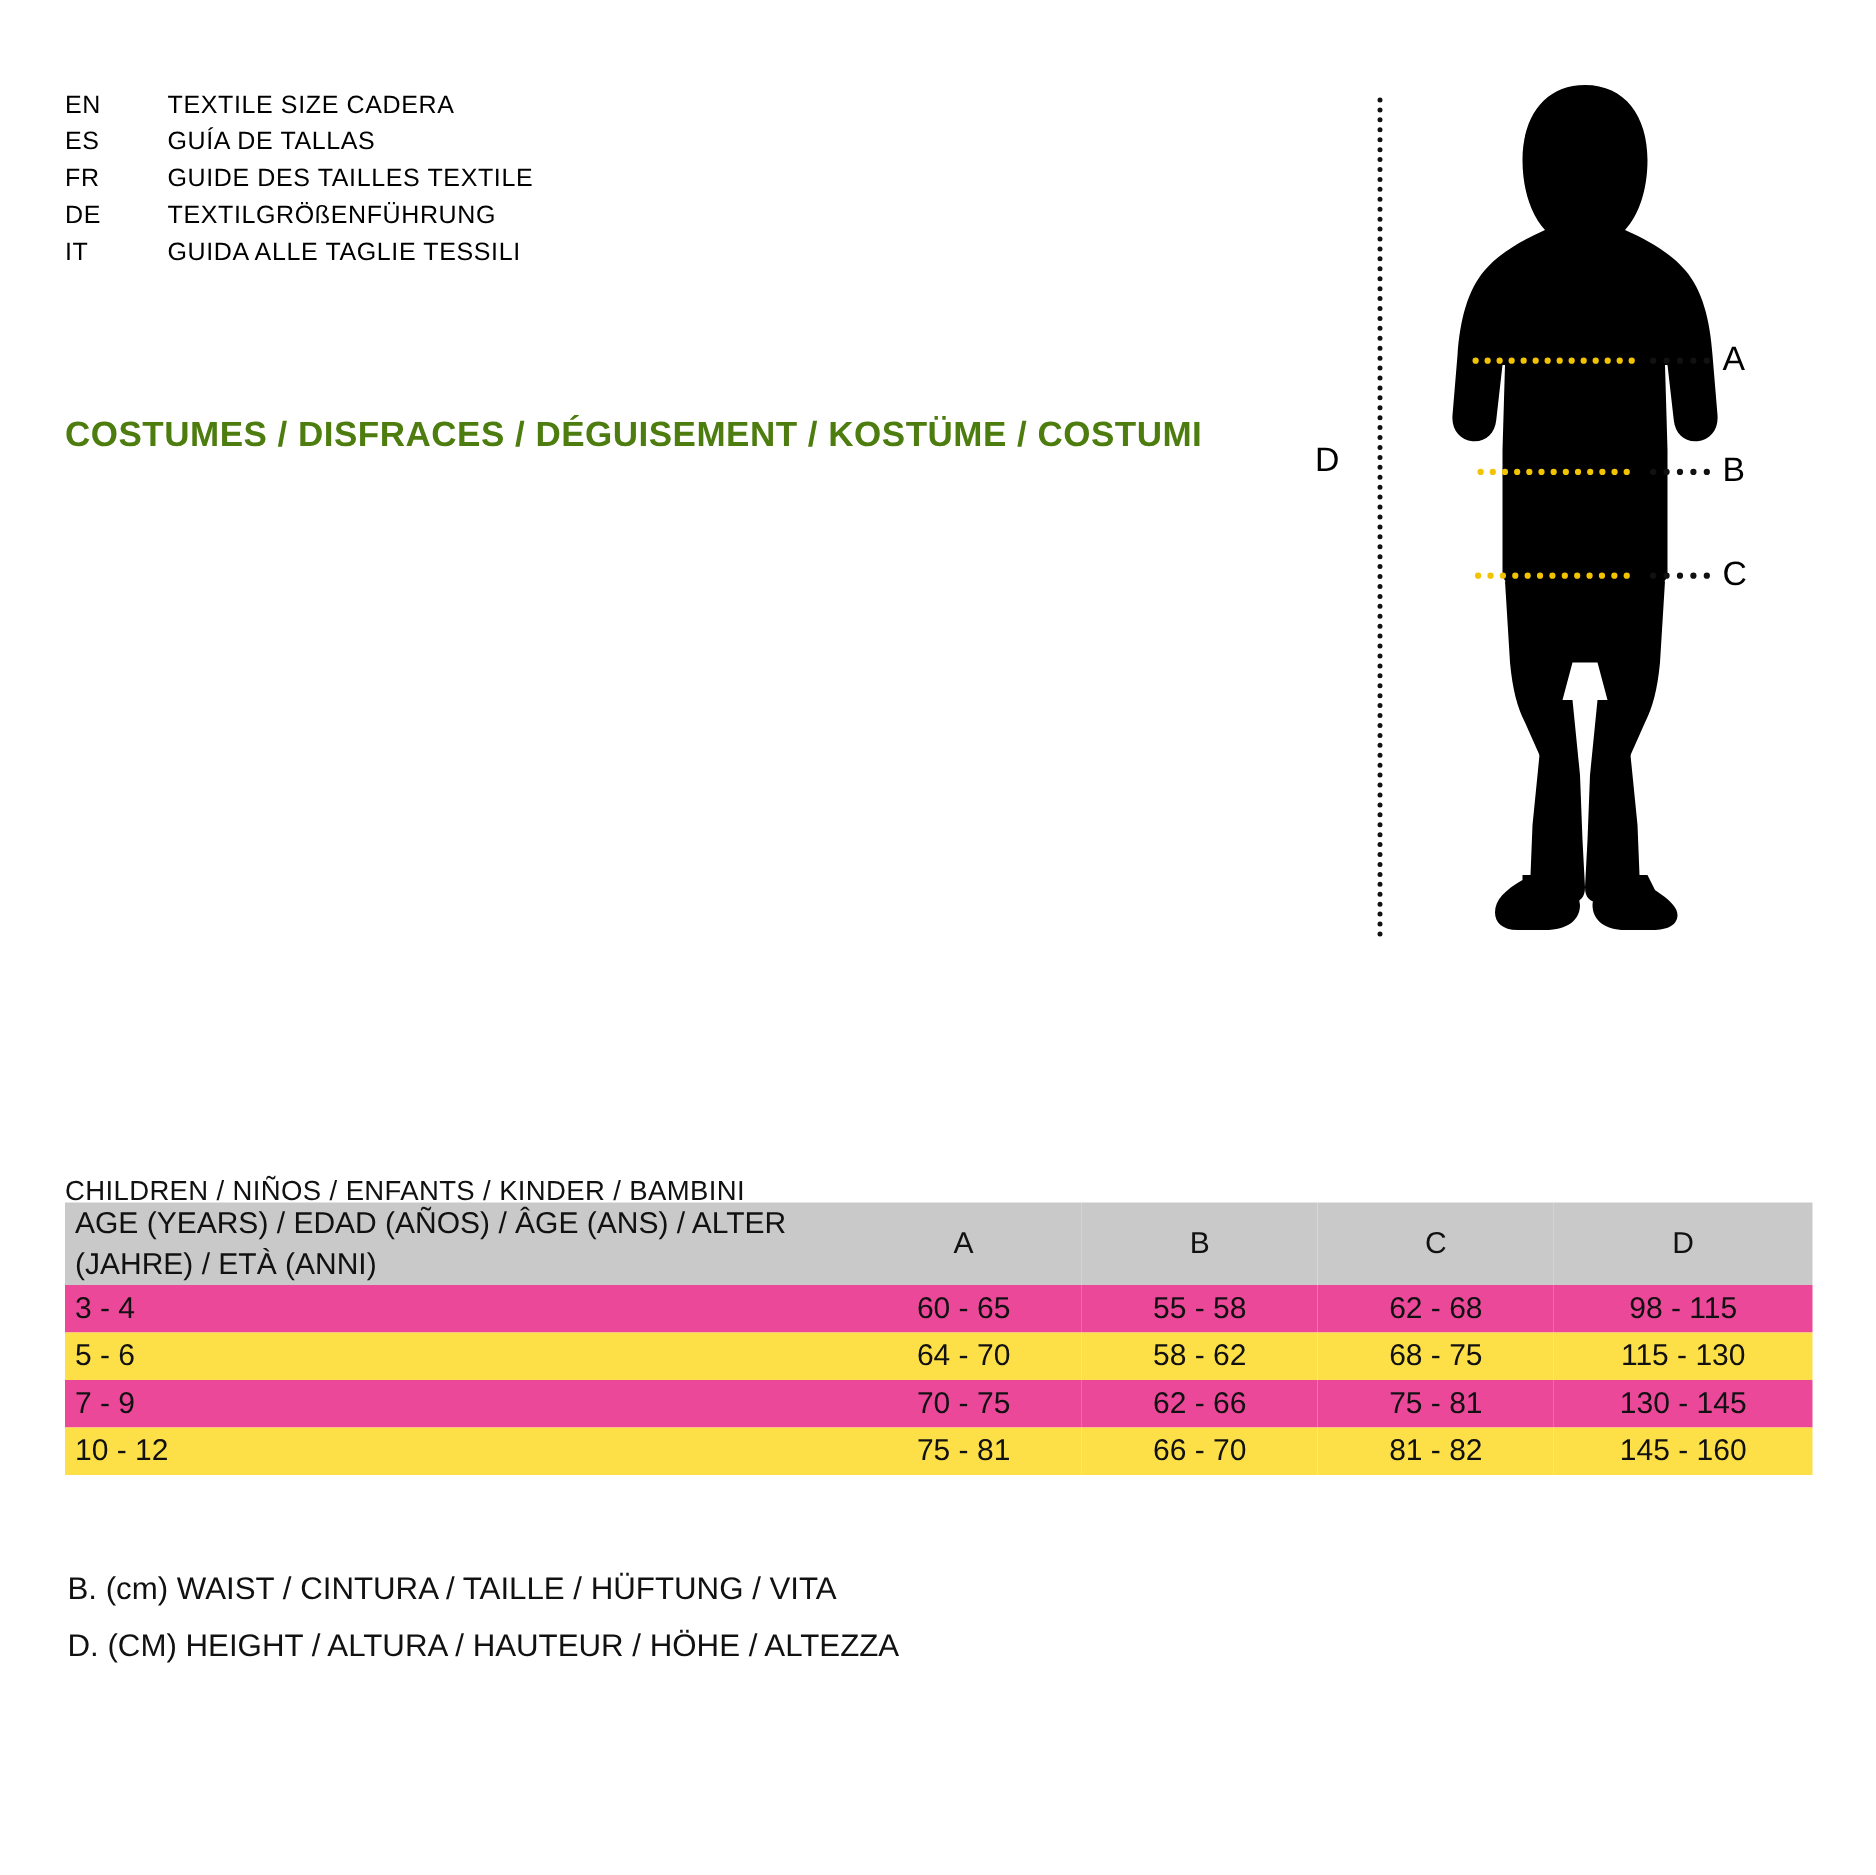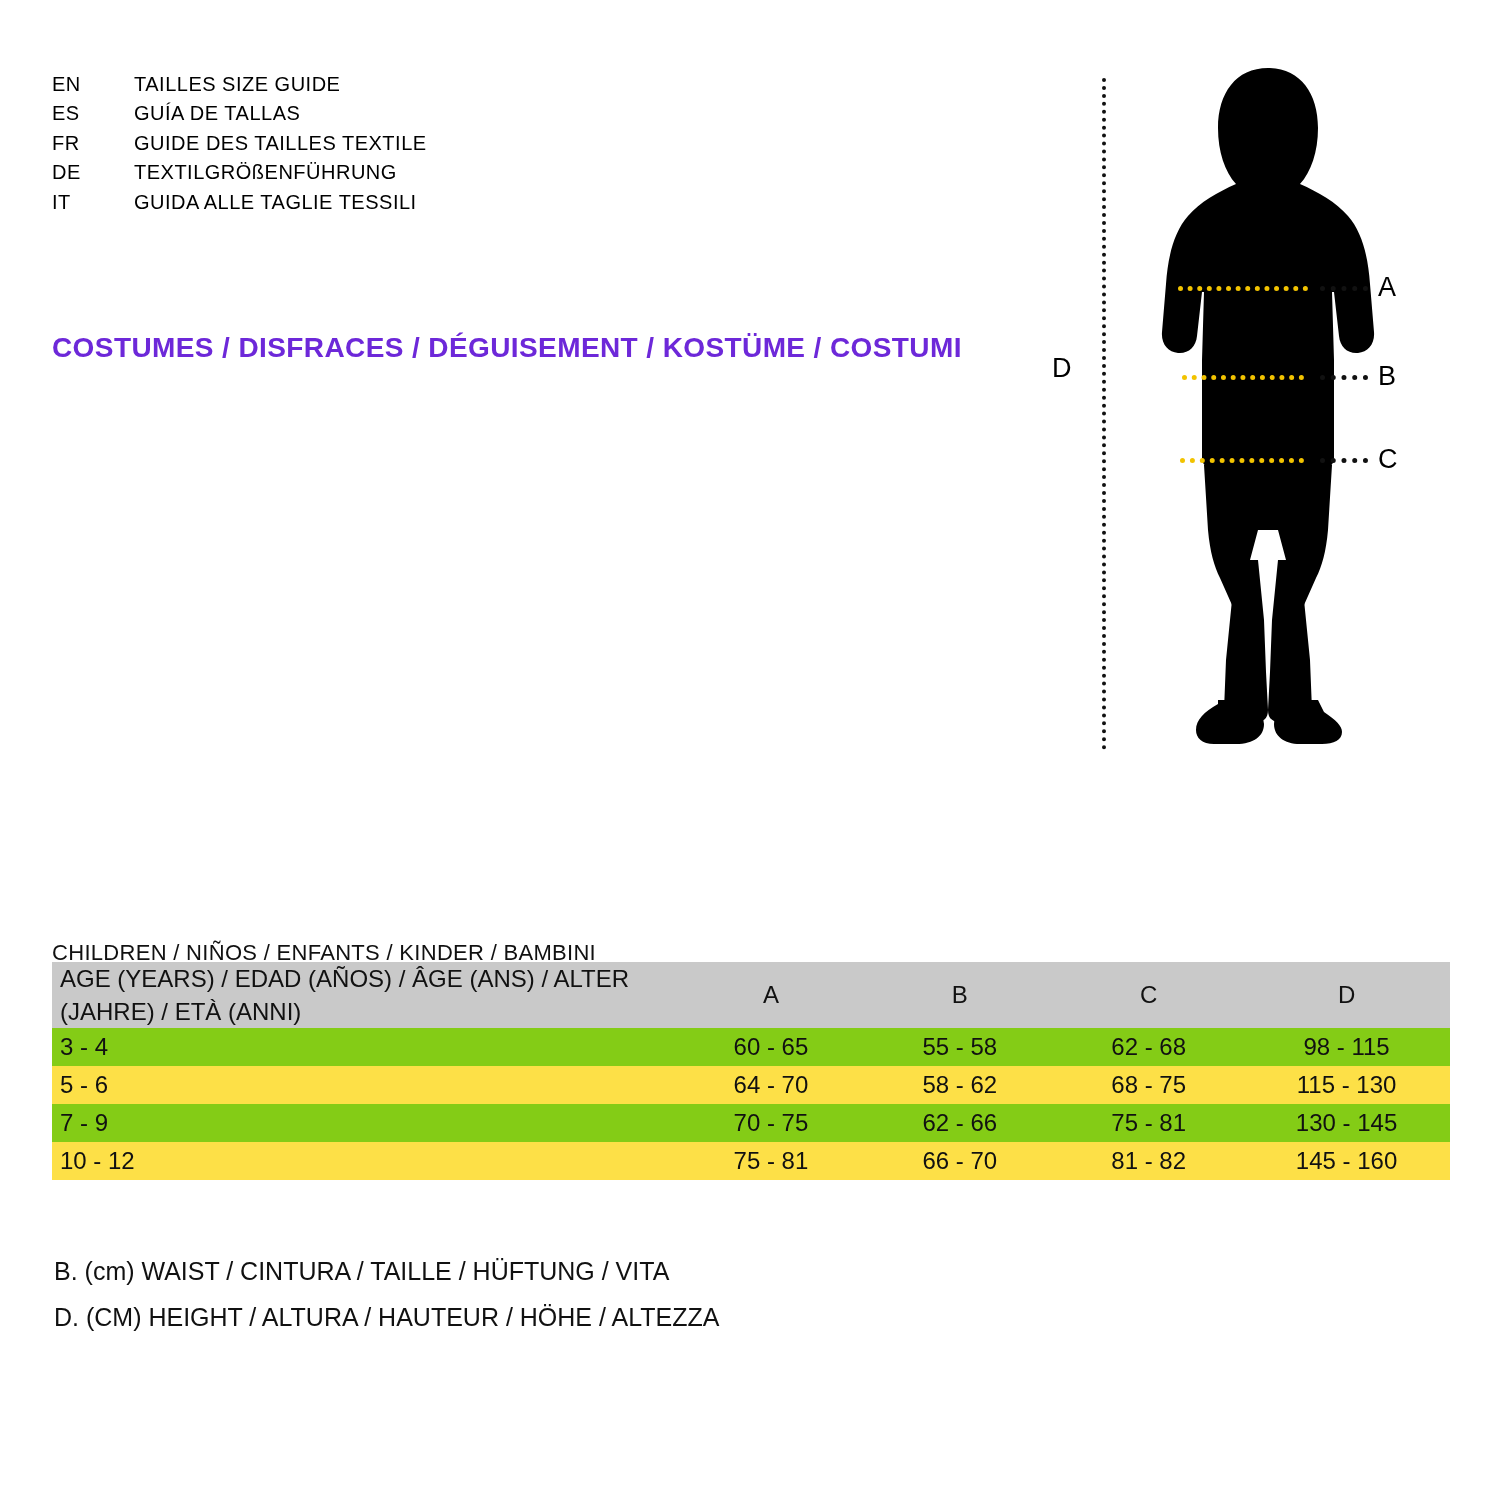--- a/index.html
+++ b/index.html
@@ -38,21 +38,21 @@
   .lang-title {
     flex: 1;
   }
   .costumes-line {
     position: absolute;
     left: 52px;
     top: 332px;
     font-size: 28px;
     font-weight: bold;
     letter-spacing: 0.4px;
-    color: #6d28d9;
+    color: #4d7c0f;
     white-space: nowrap;
   }
 
   
   .figure-area {
     position: absolute;
     left: 1030px;
     top: 60px;
     width: 440px;
     height: 700px;
@@ -125,21 +125,21 @@
     text-align: left;
     padding-left: 8px;
     line-height: 1.38;
     font-size: 24px;
   }
   table.size-table td.cell-age {
     text-align: left;
     padding-left: 8px;
   }
   table.size-table tbody tr.odd td {
-    background: #84cc16;
+    background: #ec4899;
   }
   table.size-table tbody tr.even td {
     background: #fde047;
   }
 
   
   .legend {
     position: absolute;
     left: 54px;
     top: 1248px;
@@ -147,21 +147,21 @@
     line-height: 1.84;
     color: #111;
   }
 </style>
 </head>
 <body>
 
 <div class="lang-block">
   <div class="lang-row">
     <span class="lang-code">EN</span>
-    <span class="lang-title">TAILLES SIZE GUIDE</span>
+    <span class="lang-title">TEXTILE SIZE CADERA</span>
   </div>
   <div class="lang-row">
     <span class="lang-code">ES</span>
     <span class="lang-title">GUÍA DE TALLAS</span>
   </div>
   <div class="lang-row">
     <span class="lang-code">FR</span>
     <span class="lang-title">GUIDE DES TAILLES TEXTILE</span>
   </div>
   <div class="lang-row">

